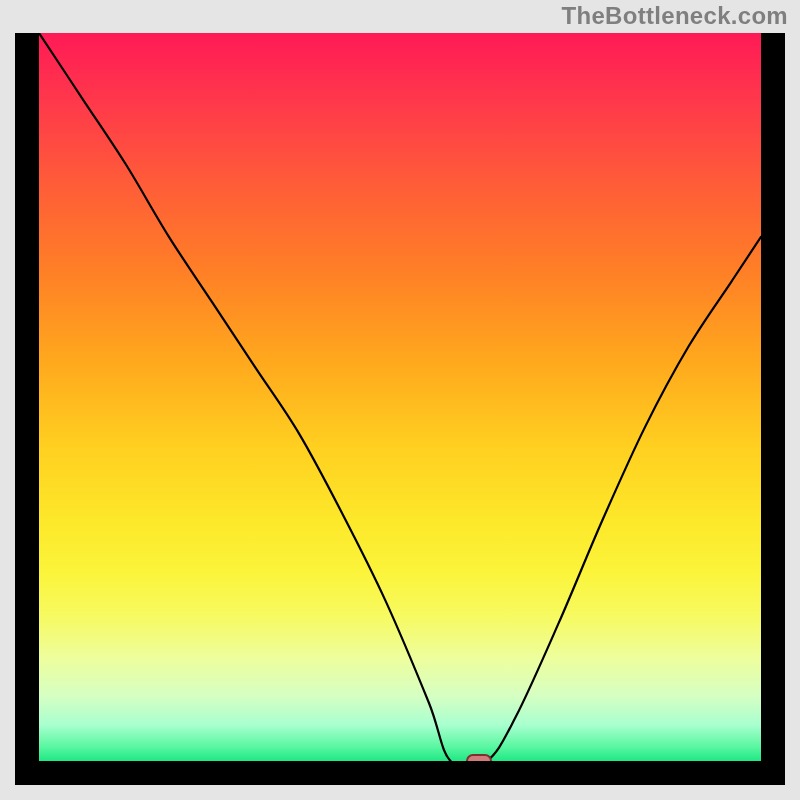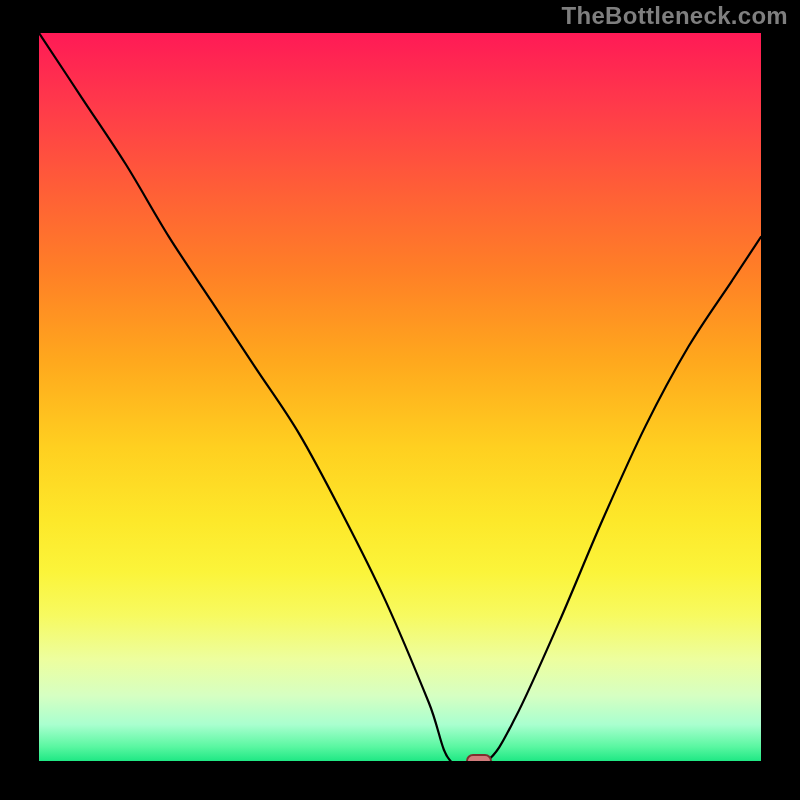--- a/index.html
+++ b/index.html
@@ -8,21 +8,21 @@
     width: 800px;
     height: 800px;
     background: #ffffff;
     overflow: hidden;
     font-family: Arial, Helvetica, sans-serif;
   }
   .stage {
     position: relative;
     width: 800px;
     height: 800px;
-    background: #000000;
+    background: #e5e5e5;
   }
   .watermark {
     position: absolute;
     top: 2px;
     right: 12px;
     color: #7f7f7f;
     font-size: 24px;
     font-weight: 600;
     letter-spacing: 0.3px;
     user-select: none;

